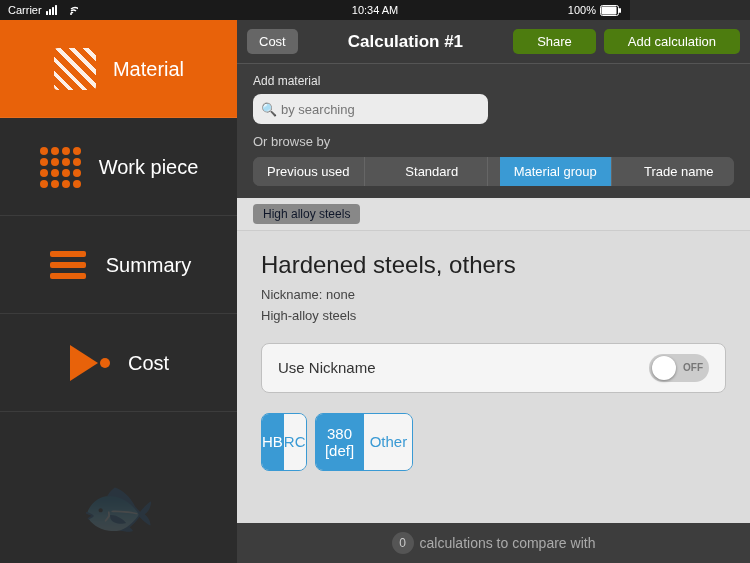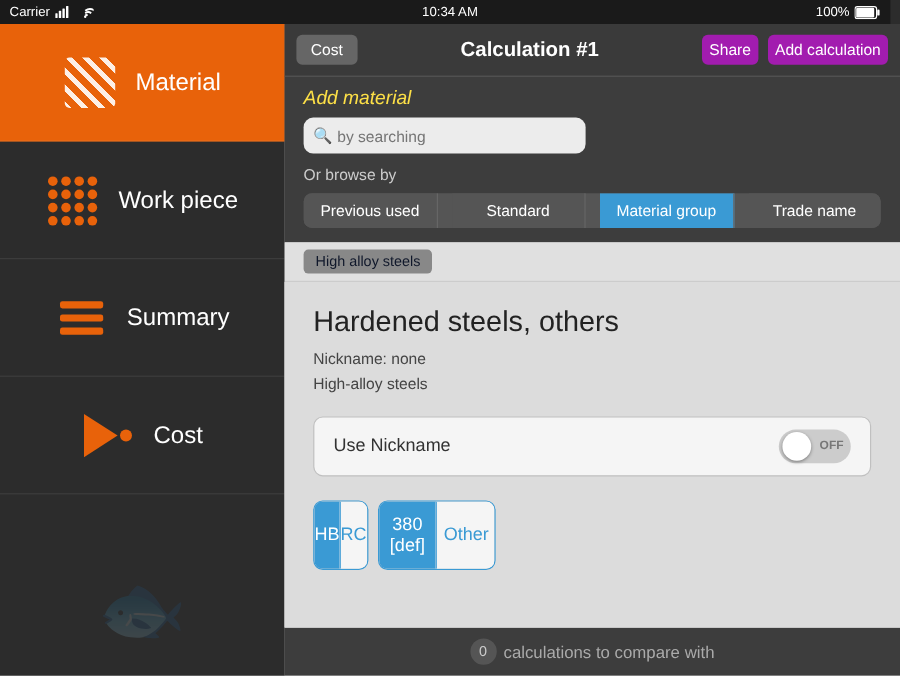--- a/index.html
+++ b/index.html
@@ -1,20 +1,20 @@
 <!DOCTYPE html>
 <html><head>
   <meta charset="utf-8">
   <style>
     * { margin: 0; padding: 0; box-sizing: border-box; }
     body { width: 750px; height: 563px; overflow: hidden; font-family: -apple-system, 'Helvetica Neue', Arial, sans-serif; background: #2c2c2c; }
 
     
     .status-bar {
-      width: 742px;
+      width: 630px;
       height: 20px;
       background: #1a1a1a;
       display: flex;
       align-items: center;
       justify-content: space-between;
       padding: 0 8px;
       color: #fff;
       font-size: 11px;
     }
     .status-left { display: flex; align-items: center; gap: 4px; }
@@ -147,47 +147,46 @@
       font-size: 13px;
       cursor: pointer;
     }
     .nav-title {
       color: #fff;
       font-size: 17px;
       font-weight: 600;
     }
     .nav-actions { display: flex; gap: 8px; }
     .action-btn {
-      background: #a21caf;
+      background: #4d7c0f;
       color: #fff;
       border: none;
       border-radius: 5px;
-      padding: 5px 6px;
+      padding: 5px 24px;
       font-size: 13px;
       cursor: pointer;
     }
 
     
     .main-content {
       width: 513px;
       height: 543px;
       display: flex;
       flex-direction: column;
       background: #f0f0f0;
     }
 
     .content-header {
       background: #3d3d3d;
       padding: 10px 16px 12px;
     }
     .add-material-label {
-      color: #fde047;
-      font-size: 16px;
+      color: #e5e5e5;
+      font-size: 12px;
       margin-bottom: 6px;
-      font-style: italic;
     }
     .search-input-wrap {
       position: relative;
       margin-bottom: 10px;
     }
     .search-input {
       width: 235px;
       height: 30px;
       border-radius: 8px;
       border: none;

